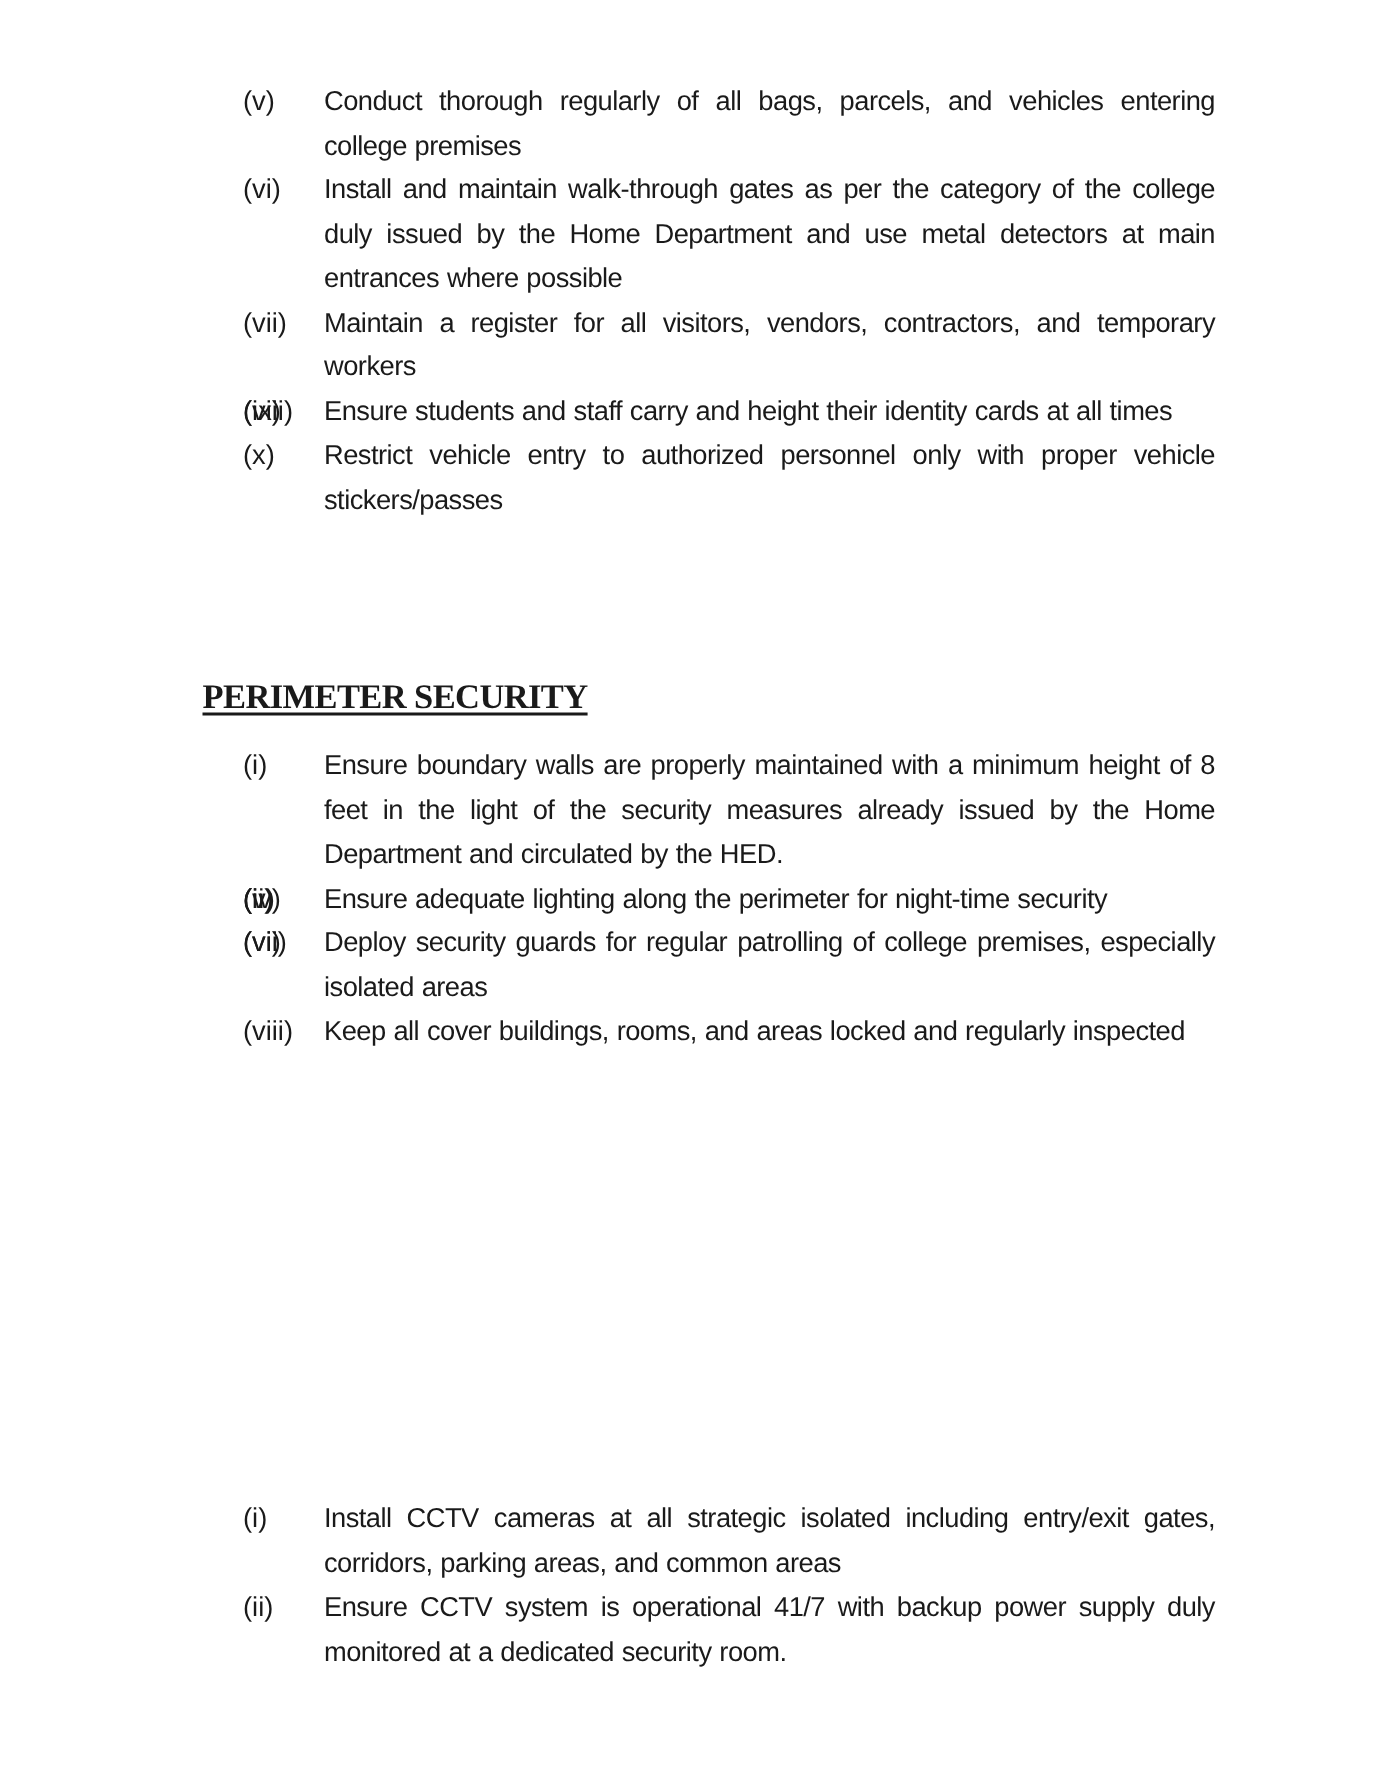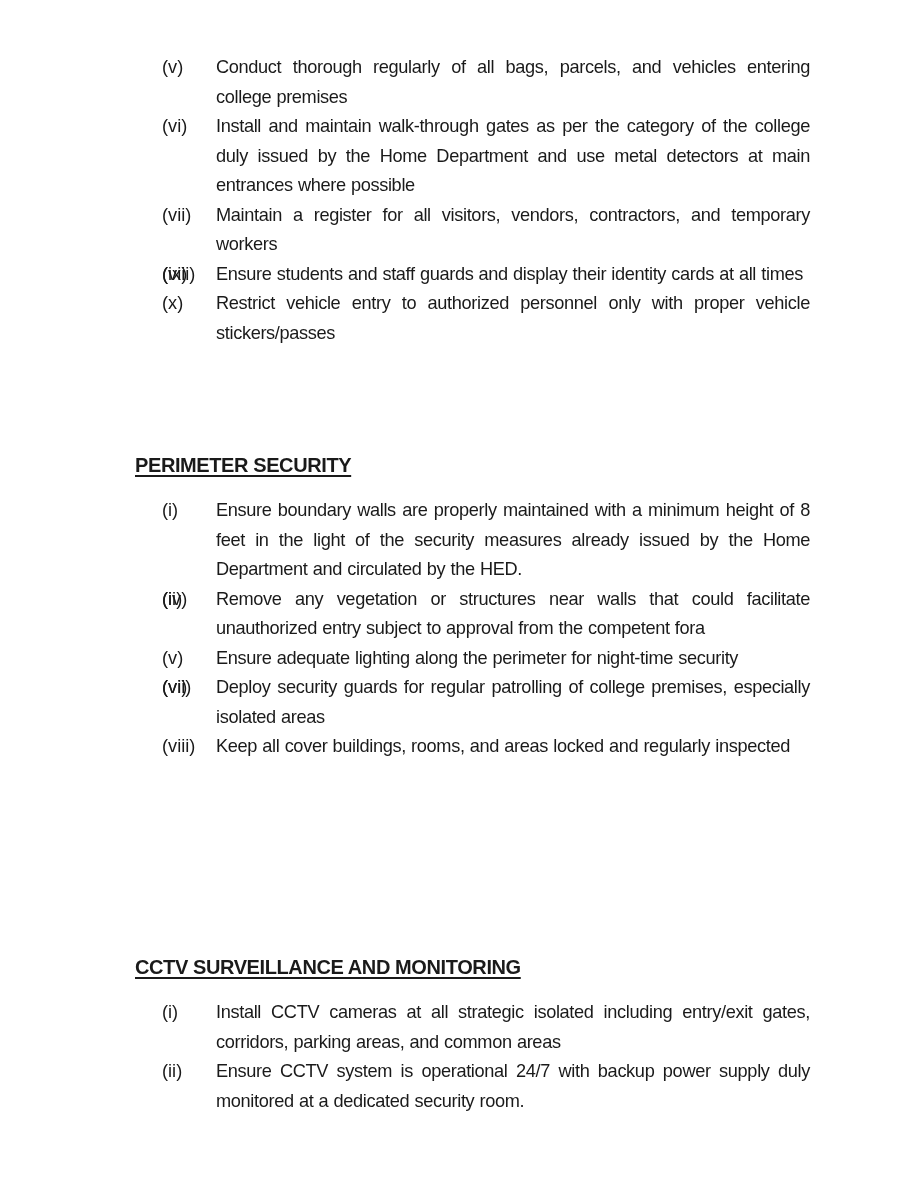--- a/index.html
+++ b/index.html
@@ -41,27 +41,28 @@
     }
     .num {
       position: absolute;
       left: 0;
       top: 0;
       letter-spacing: 0;
     }
     .heading {
       position: absolute;
       left: 135px;
-      font-size: 20px;
+      font-size: 23px;
       font-weight: bold;
       text-decoration: underline;
       text-underline-offset: 3px;
       letter-spacing: -0.4px;
       line-height: 24px;
       margin: 0;
+      font-family: Liberation Serif, serif;
     }
   </style>
 </head>
 <body>
 
 <div class="page">
 
   <ol class="list" style="top:53px;">
     <li class="item">
       <span class="num">(v)</span>
@@ -73,65 +74,63 @@
     </li>
     <li class="item">
       <span class="num">(vii)</span>
       <span>Maintain a register for all visitors, vendors, contractors, and temporary workers</span>
     </li>
     <li class="item">
       <span class="num">(viii)</span>
     </li>
     <li class="item">
       <span class="num">(ix)</span>
-      <span>Ensure students and staff guards and display their identity cards at all times</span>
+      <span>Ensure students and staff carry and height their identity cards at all times</span>
     </li>
     <li class="item">
       <span class="num">(x)</span>
       <span>Restrict vehicle entry to authorized personnel only with proper vehicle stickers/passes</span>
     </li>
   </ol>
 
   <h2 class="heading" style="top:453px;">PERIMETER SECURITY</h2>
 
   <ol class="list" style="top:496px;">
     <li class="item">
       <span class="num">(i)</span>
       <span>Ensure boundary walls are properly maintained with a minimum height of 8 feet in the light of the security measures already issued by the Home Department and circulated by the HED.</span>
     </li>
     <li class="item">
       <span class="num">(ii)</span>
     </li>
     <li class="item">
       <span class="num">(iv)</span>
-      <span>Remove any vegetation or structures near walls that could facilitate unauthorized entry subject to approval from the competent fora</span>
     </li>
     <li class="item">
       <span class="num">(v)</span>
       <span>Ensure adequate lighting along the perimeter for night-time security</span>
     </li>
     <li class="item">
       <span class="num">(vi)</span>
     </li>
     <li class="item">
       <span class="num">(vii)</span>
       <span>Deploy security guards for regular patrolling of college premises, especially isolated areas</span>
     </li>
     <li class="item">
       <span class="num">(viii)</span>
       <span>Keep all cover buildings, rooms, and areas locked and regularly inspected</span>
     </li>
   </ol>
 
-  <h2 class="heading" style="top:955px;">CCTV SURVEILLANCE AND MONITORING</h2>
 
   <ol class="list" style="top:998px;">
     <li class="item">
       <span class="num">(i)</span>
       <span>Install CCTV cameras at all strategic isolated including entry/exit gates, corridors, parking areas, and common areas</span>
     </li>
     <li class="item">
       <span class="num">(ii)</span>
-      <span>Ensure CCTV system is operational 24/7 with backup power supply duly monitored at a dedicated security room.</span>
+      <span>Ensure CCTV system is operational 41/7 with backup power supply duly monitored at a dedicated security room.</span>
     </li>
   </ol>
 
 </div>
 
 </body></html>

